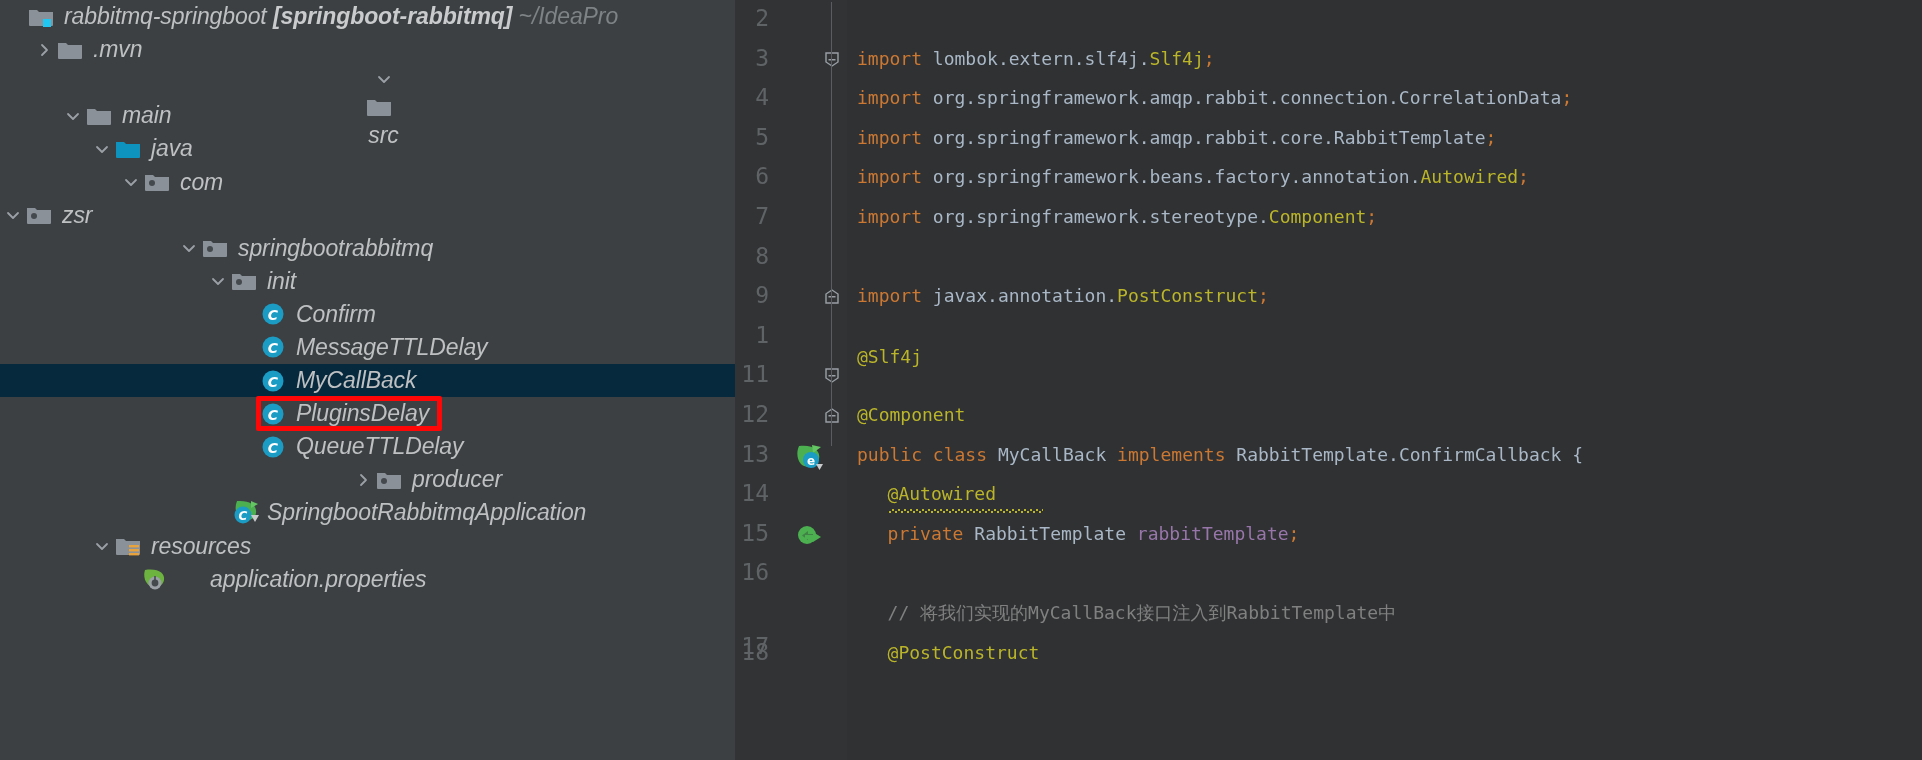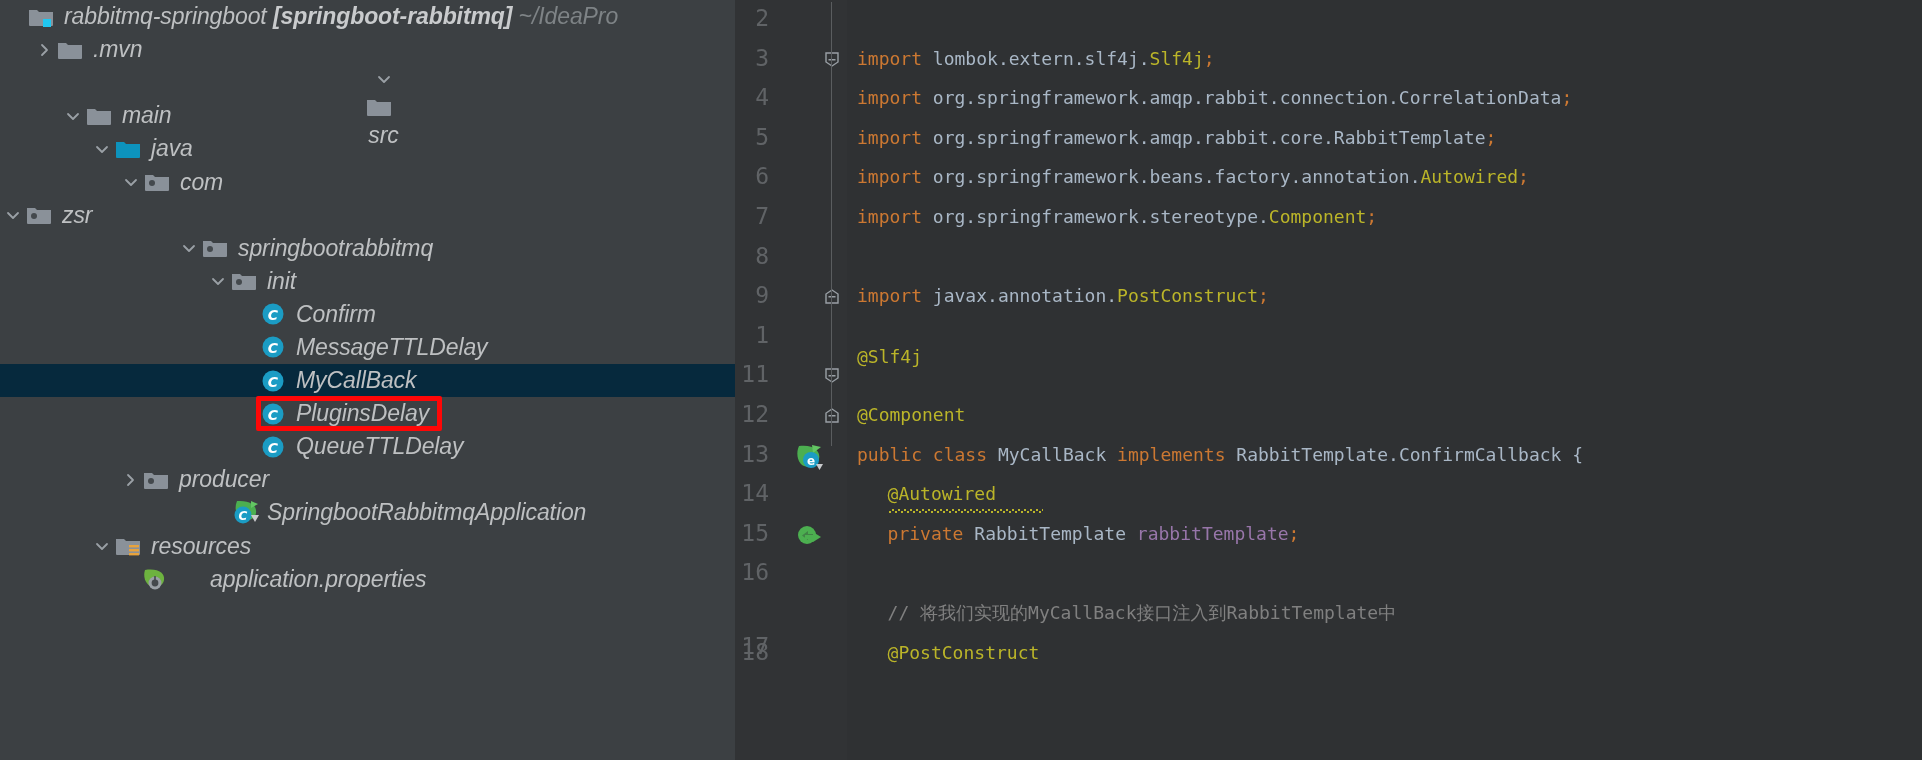--- a/index.html
+++ b/index.html
@@ -289,21 +289,21 @@
         <div class="tree-row" style="padding-left: 234px;">
           <span class="arrow"></span>
           <span class="icon">
             <svg width="26" height="26" viewBox="0 0 26 26" xmlns="http://www.w3.org/2000/svg">
               <circle cx="13" cy="13" r="10.5" fill="#1b9cc4"></circle>
               <text x="13" y="18.5" font-family="DejaVu Sans, sans-serif" font-size="14" font-weight="bold" fill="#ffffff" text-anchor="middle">C</text>
             </svg>
           </span>
           <span class="label">QueueTTLDelay</span>
         </div>
-        <div class="tree-row" style="padding-left: 117px;">
+        <div class="tree-row" style="padding-left: 117px; justify-content: center;">
           <span class="arrow">
             <svg width="16" height="16" viewBox="0 0 16 16" xmlns="http://www.w3.org/2000/svg">
               <path d="M6 3 L11 8 L6 13" fill="none" stroke="#9aa0a6" stroke-width="1.8" stroke-linecap="round" stroke-linejoin="round"></path>
             </svg>
           </span>
           <span class="icon">
             <svg width="26" height="22" viewBox="0 0 26 22" xmlns="http://www.w3.org/2000/svg">
               <path d="M1 4 h8 l2 2 h14 v13 a1 1 0 0 1 -1 1 H2 a1 1 0 0 1 -1 -1 Z" fill="#8a9199"></path>
               <circle cx="8" cy="12" r="3" fill="#44494d"></circle>
             </svg>

